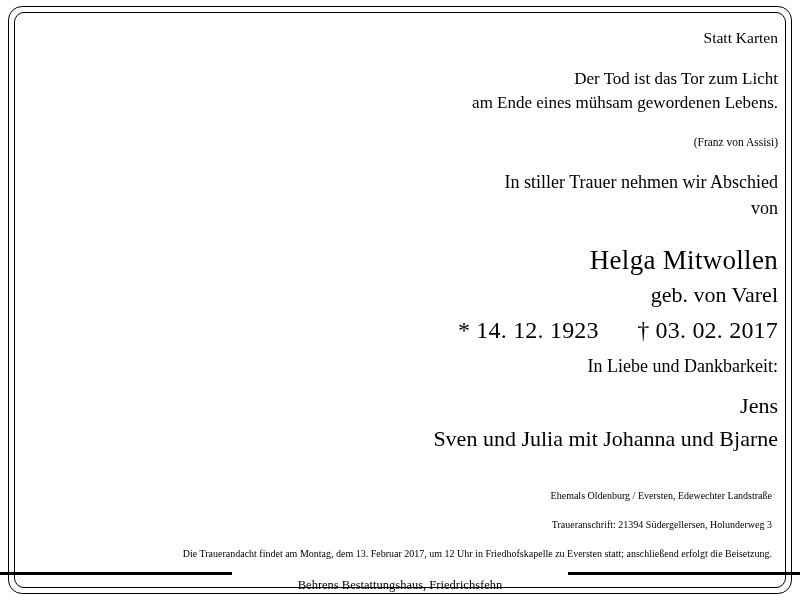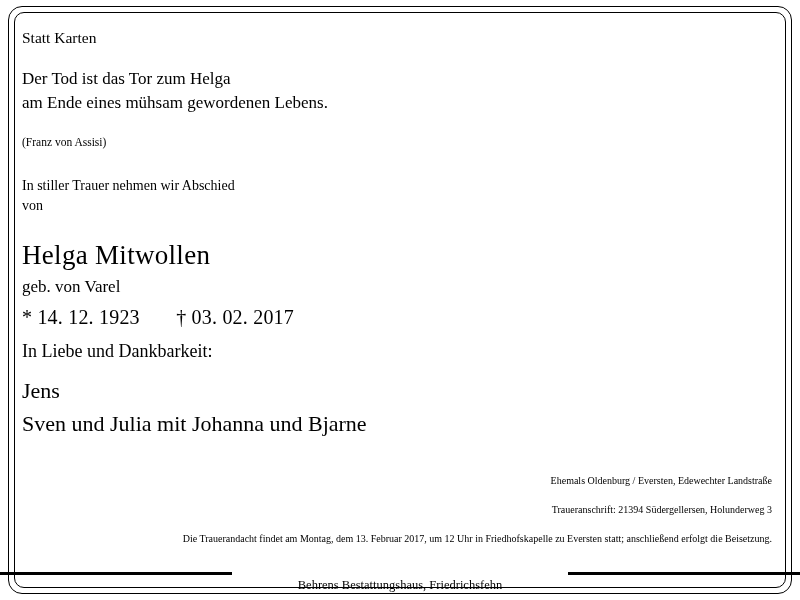--- a/index.html
+++ b/index.html
@@ -49,60 +49,60 @@
 
   .content {
     position: absolute;
     left: 22px;
     top: 20px;
     right: 22px;
     bottom: 20px;
   }
 
   .centered {
-    text-align: left;
+    text-align: right;
   }
 
   .line-statt {
     font-size: 15.5px;
     margin-top: 8px;
     line-height: 1.3;
   }
 
   .verse {
     font-size: 17px;
     line-height: 1.42;
     margin-top: 19px;
   }
 
   .verse-attrib {
     font-size: 11.5px;
     margin-top: 21px;
   }
 
   .mourning {
-    font-size: 14px;
+    font-size: 18px;
     line-height: 1.42;
-    margin-top: 28px;
+    margin-top: 22px;
   }
 
   .deceased-name {
     font-size: 27px;
     line-height: 1.1;
     margin-top: 25px;
     letter-spacing: 0.3px;
   }
 
   .maiden-name {
-    font-size: 17px;
+    font-size: 22px;
     margin-top: 6px;
   }
 
   .dates {
-    font-size: 20px;
+    font-size: 24px;
     margin-top: 9px;
     letter-spacing: 0.2px;
   }
   .dates .gap {
     display: inline-block;
     width: 26px;
   }
 
   .gratitude {
     font-size: 18px;
@@ -167,21 +167,21 @@
 <div class="obituary">
 
   <div class="frame-outer"></div>
   <div class="frame-inner"></div>
 
   <div class="content">
 
     <div class="centered line-statt">Statt Karten</div>
 
     <div class="centered verse">
-      <div>Der Tod ist das Tor zum Helga</div>
+      <div>Der Tod ist das Tor zum Licht</div>
       <div>am Ende eines mühsam gewordenen Lebens.</div>
     </div>
     <div class="centered verse-attrib">(Franz von Assisi)</div>
 
     <div class="centered mourning">
       <div>In stiller Trauer nehmen wir Abschied</div>
       <div>von</div>
     </div>
 
     <div class="centered deceased-name">Helga Mitwollen</div>

